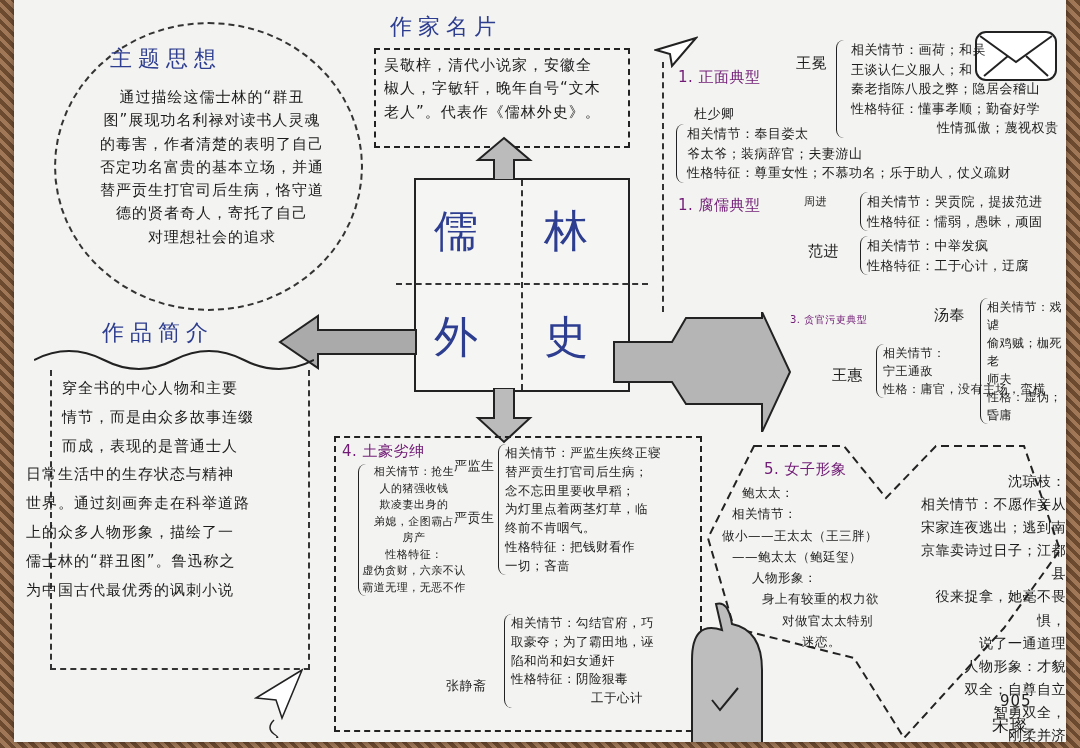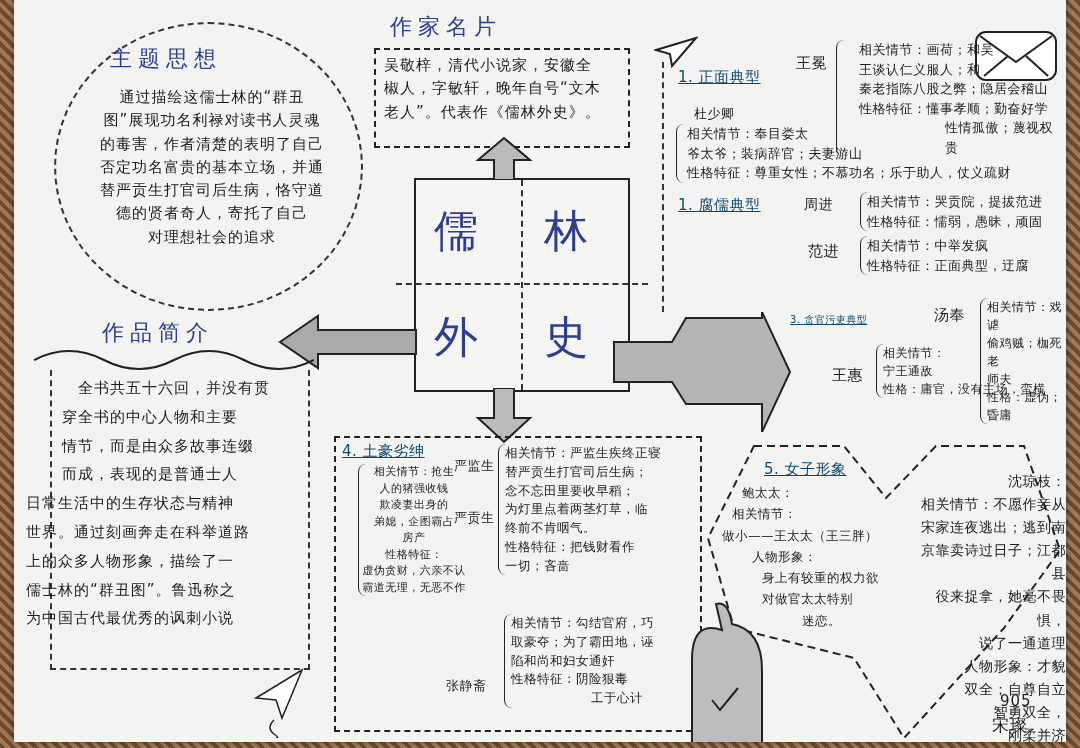--- a/index.html
+++ b/index.html
@@ -2,21 +2,21 @@
 <html><head>
 <meta charset="utf-8">
 <style>
   html,body{margin:0;padding:0;}
   body{width:1080px;height:748px;position:relative;overflow:hidden;background:#7a5a3e;font-family:"DejaVu Sans","Liberation Sans",sans-serif;}
   .carpet{position:absolute;inset:0;background:repeating-linear-gradient(45deg,#6b4a30 0 4px,#a07858 4px 8px);}
   .paper{position:absolute;left:14px;top:0;width:1052px;height:742px;background:#f3f3f1;box-shadow:0 0 6px rgba(0,0,0,.4);}
   .abs{position:absolute;}
   .hand{color:#1c1c1c;font-size:15px;line-height:1.55;letter-spacing:1px;}
   .blue{color:#2d3d8f;}
-  .red{color:#0c4a6e;text-decoration:underline;}
+  .red{color:#701a75;}
   .title{font-size:22px;letter-spacing:6px;}
   .dash{border:2px dashed #222;}
   .sm{font-size:13px;line-height:1.5;letter-spacing:.5px;}
   .center-box{position:absolute;left:400px;top:178px;width:212px;height:210px;border:2px solid #222;background:#f5f5f3;}
   .center-box .v{position:absolute;left:105px;top:0;bottom:0;border-left:2px dashed #333;}
   .center-box .h{position:absolute;left:-20px;right:-20px;top:103px;border-top:2px dashed #333;}
   .cchar{position:absolute;font-size:44px;color:#2d3d8f;font-family:"DejaVu Serif",serif;}
   .brace{border-left:1.5px solid #222;border-radius:8px 0 0 8px;}
 </style>
 </head>
@@ -65,21 +65,20 @@
   <svg class="abs" style="left:598px;top:312px;" width="180" height="120">
       <polygon points="2,30 60,30 74,6 150,6 150,0 178,60 150,120 150,92 74,92 60,70 2,70" fill="#b5b5b5" stroke="#222" stroke-width="2"></polygon>
     </svg>
 
   <div class="abs blue title" style="left:88px;top:318px;">作品简介</div>
   <svg class="abs" style="left:20px;top:346px;" width="280" height="30">
       <path d="M0 14 Q35 -4 70 14 T140 14 T210 14 T280 14" fill="none" stroke="#222" stroke-width="2"></path>
     </svg>
   <div class="abs" style="left:36px;top:370px;width:256px;height:298px;border-left:2px dashed #333;border-right:2px dashed #333;border-bottom:2px dashed #333;"></div>
   <div class="abs hand" style="left:12px;top:374px;width:290px;line-height:1.92;">
-    <div style="padding-left:52px">全书共五十六回，并没有贯</div>
     <div style="padding-left:36px">穿全书的中心人物和主要</div>
     <div style="padding-left:36px">情节，而是由众多故事连缀</div>
     <div style="padding-left:36px">而成，表现的是普通士人</div>
     <div>日常生活中的生存状态与精神</div>
     <div>世界。通过刻画奔走在科举道路</div>
     <div>上的众多人物形象，描绘了一</div>
     <div>儒士林的“群丑图”。鲁迅称之</div>
     <div>为中国古代最优秀的讽刺小说</div>
   </div>
   <svg class="abs" style="left:240px;top:668px;" width="50" height="70">
@@ -93,44 +92,44 @@
   <div class="abs" style="left:648px;top:62px;width:0;height:250px;border-left:2px dashed #333;"></div>
   <svg class="abs" style="left:960px;top:30px;" width="84" height="52">
       <rect x="2" y="2" width="80" height="48" rx="10" fill="#fff" stroke="#222" stroke-width="2"></rect>
       <polyline points="6,6 42,32 78,6" fill="none" stroke="#222" stroke-width="2"></polyline>
       <line x1="10" y1="46" x2="34" y2="26" stroke="#222" stroke-width="2"></line>
       <line x1="74" y1="46" x2="52" y2="26" stroke="#222" stroke-width="2"></line>
     </svg>
 
   <div class="abs red sm" style="left:664px;top:66px;font-size:15px;">1. 正面典型</div>
   <div class="abs hand sm" style="left:782px;top:52px;font-size:15px;">王冕</div>
-  <div class="abs hand sm brace" style="left:822px;top:40px;padding-left:22px;">
+  <div class="abs hand sm brace" style="left:822px;top:40px;padding-left:14px;">
     <div>相关情节：画荷；和吴</div>
     <div>王谈认仁义服人；和</div>
     <div>秦老指陈八股之弊；隐居会稽山</div>
     <div>性格特征：懂事孝顺；勤奋好学</div>
     <div style="padding-left:86px">性情孤傲；蔑视权贵</div>
   </div>
   <div class="abs hand sm" style="left:680px;top:104px;">杜少卿</div>
   <div class="abs hand sm brace" style="left:662px;top:124px;padding-left:10px;">
     <div>相关情节：奉目娄太</div>
     <div>爷太爷；装病辞官；夫妻游山</div>
     <div>性格特征：尊重女性；不慕功名；乐于助人，仗义疏财</div>
   </div>
 
   <div class="abs red sm" style="left:664px;top:194px;font-size:15px;">1. 腐儒典型</div>
-  <div class="abs hand sm" style="left:790px;top:194px;font-size:14px;text-align:center;">周进</div>
+  <div class="abs hand sm" style="left:790px;top:194px;font-size:11px;text-align:center;">周进</div>
   <div class="abs hand sm brace" style="left:846px;top:192px;padding-left:6px;">
     <div>相关情节：哭贡院，提拔范进</div>
     <div>性格特征：懦弱，愚昧，顽固</div>
   </div>
   <div class="abs hand sm" style="left:794px;top:240px;font-size:15px;">范进</div>
   <div class="abs hand sm brace" style="left:846px;top:236px;padding-left:6px;">
     <div>相关情节：中举发疯</div>
-    <div>性格特征：正面典型，迂腐</div>
+    <div>性格特征：工于心计，迂腐</div>
   </div>
 
   <div class="abs red sm" style="left:776px;top:312px;font-size:10px;">3. 贪官污吏典型</div>
   <div class="abs hand sm" style="left:920px;top:304px;font-size:15px;">汤奉</div>
   <div class="abs hand sm brace" style="left:966px;top:298px;padding-left:6px;font-size:12px;">
     <div>相关情节：戏谑</div>
     <div>偷鸡贼；枷死老</div>
     <div>师夫</div>
     <div>性格：虚伪；昏庸</div>
   </div>
@@ -174,23 +173,24 @@
   </div>
 
   <svg class="abs" style="left:690px;top:438px;" width="370" height="300">
       <path d="M50 8 L140 8 L182 60 L232 8 L320 8 L356 112 L300 190 L200 300 L150 220 L30 190 L4 100 Z" fill="none" stroke="#222" stroke-width="2" stroke-dasharray="8 5"></path>
     </svg>
   <div class="abs red sm" style="left:750px;top:458px;font-size:15px;">5. 女子形象</div>
   <div class="abs hand sm" style="left:708px;top:482px;font-size:12.5px;line-height:1.7;">
     <div style="padding-left:20px">鲍太太：</div>
     <div style="padding-left:10px">相关情节：</div>
     <div>做小——王太太（王三胖）</div>
+    <div style="padding-left:10px">——鲍太太（鲍廷玺）</div>
     <div style="padding-left:30px">人物形象：</div>
     <div style="padding-left:40px">身上有较重的权力欲</div>
-    <div style="padding-left:40px">对做官太太特别</div>
+    <div style="padding-left:60px">对做官太太特别</div>
     <div style="padding-left:80px">迷恋。</div>
   </div>
   <div class="abs hand sm" style="left:894px;top:470px;font-size:14px;line-height:1.65;text-align:right;">
     <div style="padding-left:24px">沈琼枝：</div>
     <div>相关情节：不愿作妾从</div>
     <div>宋家连夜逃出；逃到南</div>
     <div>京靠卖诗过日子；江都县</div>
     <div>役来捉拿，她毫不畏惧，</div>
     <div style="padding-left:10px">说了一通道理</div>
     <div style="padding-left:14px">人物形象：才貌</div>

